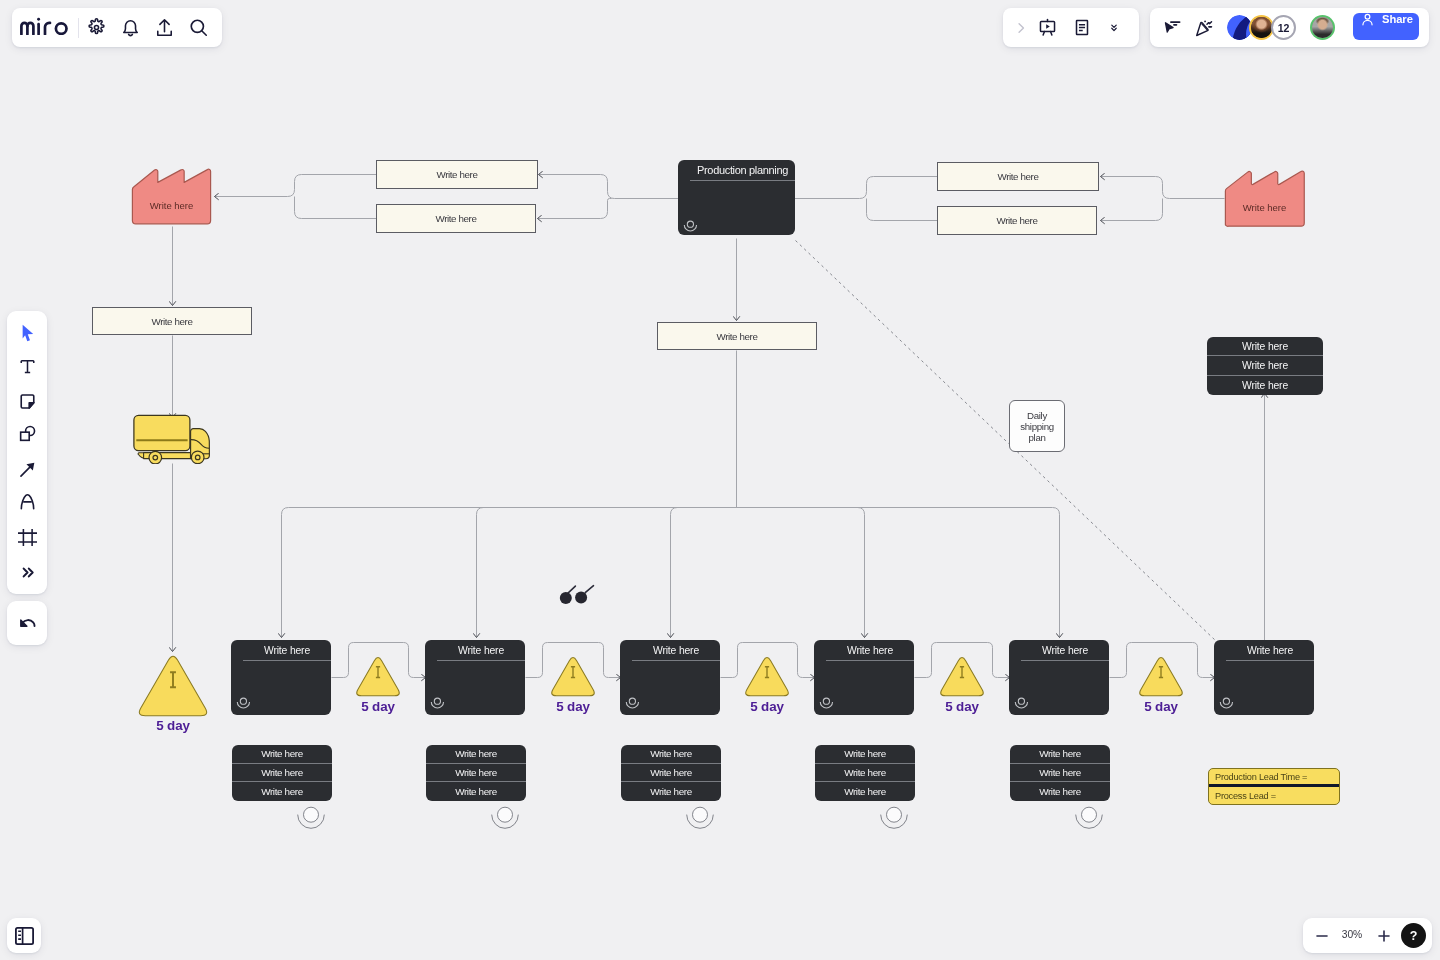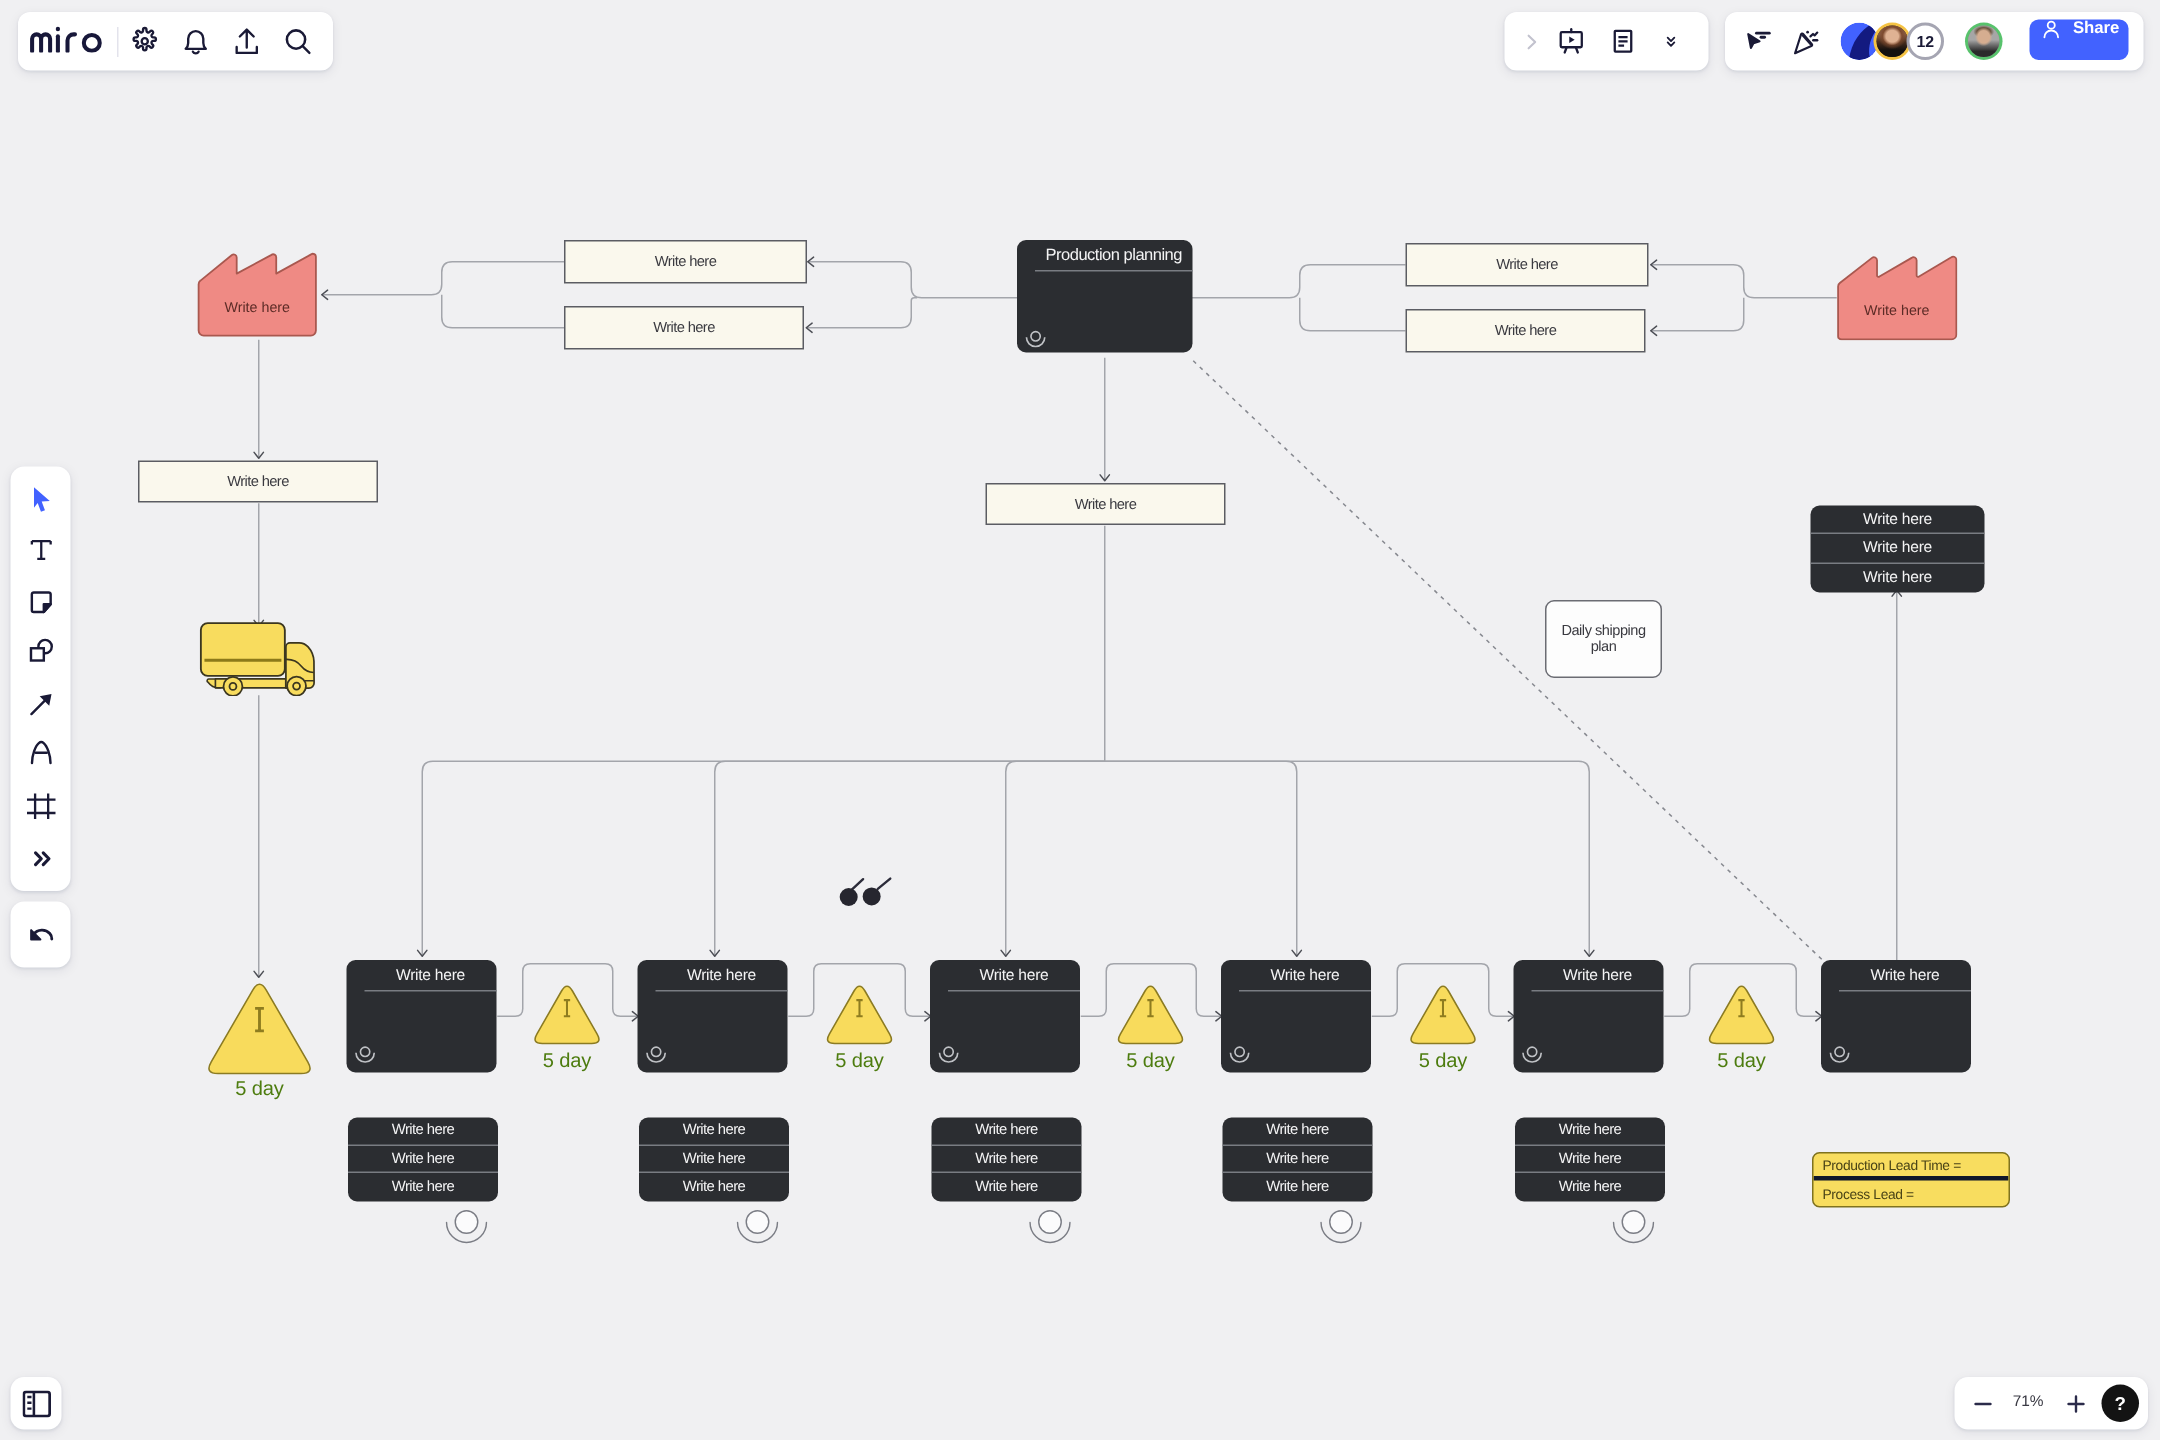--- a/index.html
+++ b/index.html
@@ -74,21 +74,21 @@
     font-size:10.4px; letter-spacing:-0.17px; border-bottom:1px solid #797c82; color:#f4f4f5;
   }
   .stack { background:#2b2d31; border-radius:6px; position:absolute; overflow:hidden; }
   .stack .row {
     height:18.7px; display:flex; align-items:center; justify-content:center;
     font-size:9.9px; letter-spacing:-0.38px; color:#f4f4f5; border-bottom:1px solid #797c82;
   }
   .stack .row:last-child { border-bottom:none; }
   .stack.big .row { height:19.3px; font-size:10.4px; letter-spacing:-0.17px; }
 
-  .daylbl { position:absolute; font-size:13.4px; color:#4d7c0f; text-align:center; letter-spacing:-0.1px; }
+  .daylbl { position:absolute; font-size:13.4px; color:#4c1d95; text-align:center; letter-spacing:-0.1px;font-weight:bold; }
 
   .yellowbox { position:absolute; background:#f8dd5f; border:1px solid #7f721f; border-radius:5px; overflow:hidden; }
   .yellowbox .row { height:18px; display:flex; align-items:center; padding-left:6px;
                     font-size:9.2px; letter-spacing:-0.23px; color:#4a4417; border-bottom:3px solid #0f172a; }
   .yellowbox .row:last-child { border-bottom:none; }
 
   .shipnote { position:absolute; background:#fdfdfd; border:1px solid #6b6c73; border-radius:6px;
               display:flex; align-items:center; justify-content:center; text-align:center;
               font-size:9.7px; letter-spacing:-0.3px; color:#3a3a40; line-height:11px; padding:0 7px; }
 </style>
@@ -160,21 +160,21 @@
   <div class="cream node" style="left:657px;top:322px;width:160px;height:28px">
       <span>Write here</span>
     </div>
   <div class="darkbox" style="left:678px;top:160px;width:117px;height:75px">
     <div class="hdr" style="font-size:11px;letter-spacing:-0.33px">Production planning</div>
     <svg style="position:absolute;left:5px;top:59px" width="15" height="14" viewBox="0 0 15 14">
       <circle cx="7.4" cy="5.2" r="3.1" fill="none" stroke="#bfc1c5" stroke-width="1.1"></circle>
       <path d="M1.3 5.9 a6.1 6.1 0 0 0 12.2 0" fill="none" stroke="#bfc1c5" stroke-width="1.1"></path>
     </svg>
   </div>
-  <div class="shipnote" style="left:1030px;top:400px;width:78px;height:52px">
+  <div class="shipnote" style="left:1009px;top:400px;width:56px;height:52px">
       <span>Daily shipping plan</span>
     </div>
   <div class="node" style="left:133px;top:414px;width:80px;height:50px">
     <svg width="80" height="50" viewBox="0 0 80 50">
       <path d="M14 38.7 L6.2 38.7 a1.1 1.1 0 0 0 -0.5 2.1 a9 9 0 0 0 8.3 3.6 Z" fill="#f8dc5e" stroke="#3b361f" stroke-width="1.05" stroke-linejoin="round"></path>
       <path d="M10.6 38.6 L57.5 38.6 L57.5 44.6 L10.6 44.6 Z" fill="#f8dc5e" stroke="#3b361f" stroke-width="1.1" stroke-linejoin="round"></path>
       <path d="M60.3 14.6 L66.4 14.6 a8.2 8.2 0 0 1 6.0 2.7 a15.5 15.5 0 0 1 3.9 9.6 L76.4 41.3 a3.4 3.4 0 0 1 -3.4 3.4 L57.6 44.7 L57.6 17.3 a2.7 2.7 0 0 1 2.7 -2.7 Z" fill="#f8dc5e" stroke="#3b361f" stroke-width="1.15" stroke-linejoin="round"></path>
       <path d="M57.7 25.6 q6.4 -0.2 10.2 4.5 q3.2 4 8.3 4.2" fill="none" stroke="#3b361f" stroke-width="1.1"></path>
       <path d="M68.5 39.8 L76.4 39.8" fill="none" stroke="#3b361f" stroke-width="1.1"></path>
       <rect x="0.9" y="1.4" width="56" height="35.2" rx="4.6" fill="#f8dc5e" stroke="#3b361f" stroke-width="1.25"></rect>
@@ -513,21 +513,21 @@
     <path d="M7.6 0.9 V17.1" stroke="#1a1a36" stroke-width="1.7"></path>
     <path d="M3.2 4.3 h2.8 M3.2 8.2 h2.8 M3.2 12.1 h2.8" stroke="#1a1a36" stroke-width="1.6" stroke-linecap="butt"></path>
   </svg>
 </div>
 <div class="panel" id="zoom-bar">
   <div class="zb" style="left:8px">
     <svg width="14" height="14" viewBox="0 0 14 14">
         <path d="M2 7 H12" stroke="#2b2b4a" stroke-width="1.6" stroke-linecap="round"></path>
       </svg>
   </div>
-  <div id="zoom-val">71%</div>
+  <div id="zoom-val">30%</div>
   <div class="zb" style="left:70px">
     <svg width="14" height="14" viewBox="0 0 14 14">
         <path d="M2 7 H12 M7 2 V12" stroke="#2b2b4a" stroke-width="1.6" stroke-linecap="round"></path>
       </svg>
   </div>
   <div id="help-btn">
       <span>?</span>
     </div>
 </div>
 

